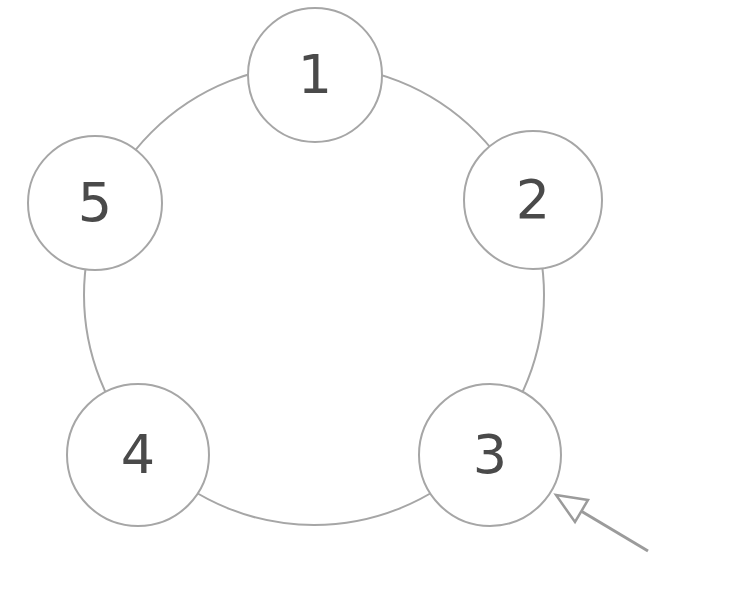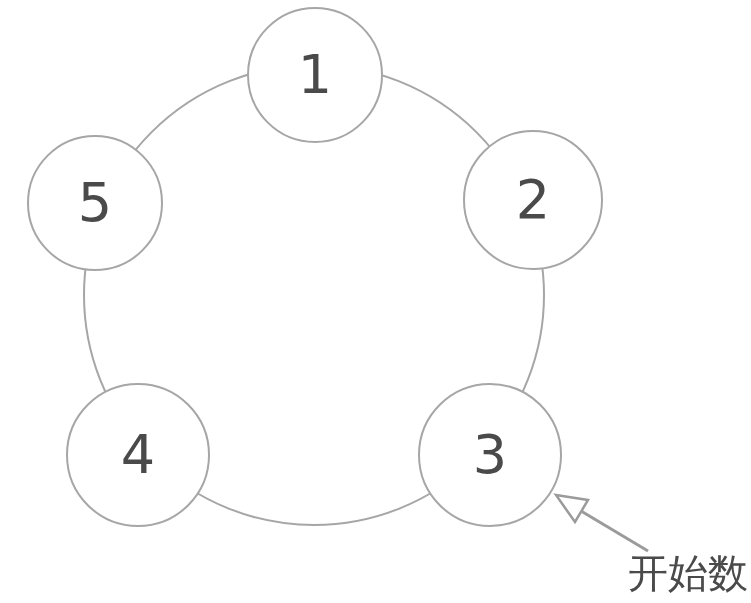--- a/index.html
+++ b/index.html
@@ -77,15 +77,14 @@
   <div class="node node-3">
     <span class="num">3</span>
   </div>
   <div class="node node-4">
     <span class="num">4</span>
   </div>
   <div class="node node-5">
     <span class="num">5</span>
   </div>
 
-  <div class="annotation">开始数</div>
 
 </div>
 
 </body></html>

